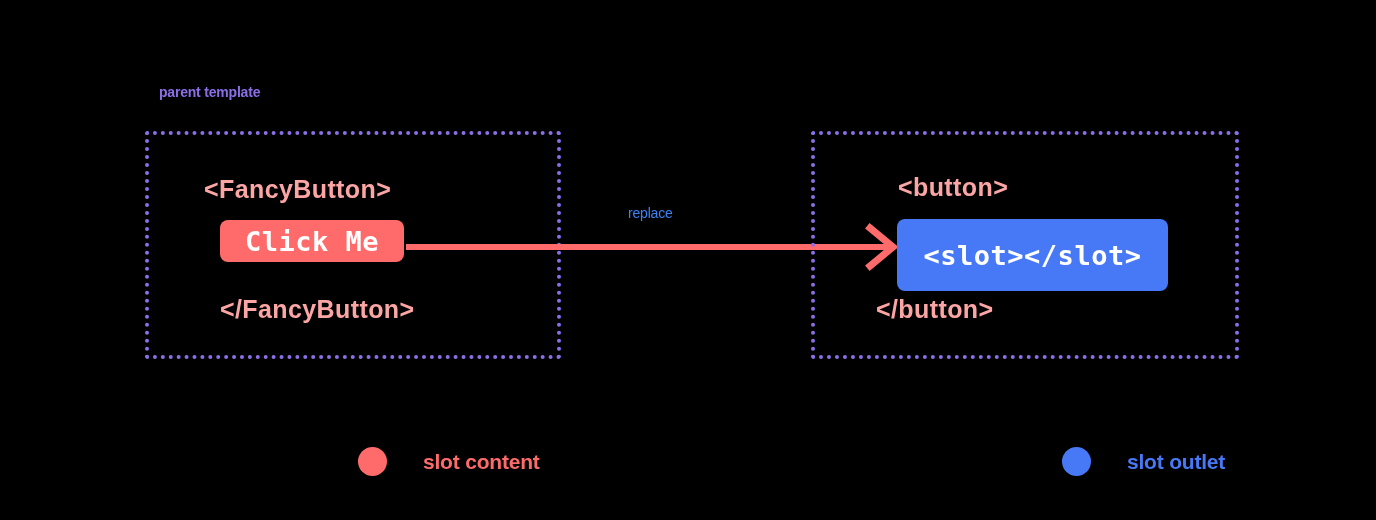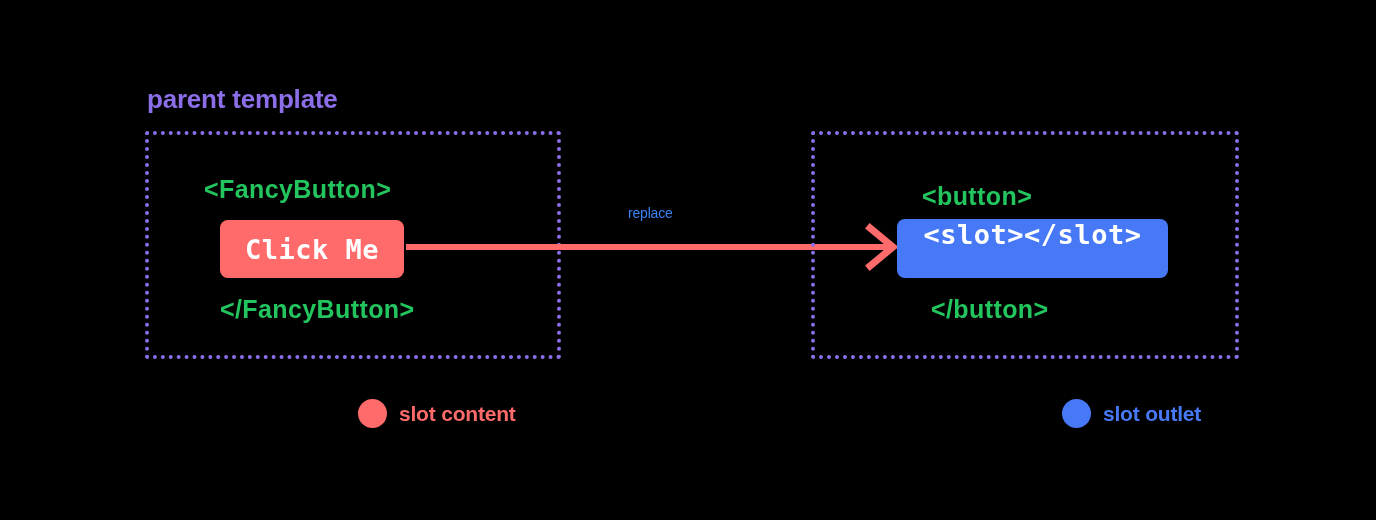--- a/index.html
+++ b/index.html
@@ -15,59 +15,60 @@
     overflow: hidden;
     font-family: "Liberation Sans", sans-serif;
   }
 
   
   .caption {
     position: absolute;
     color: #8c6fe8;
     font-family: "Liberation Sans", sans-serif;
     font-weight: bold;
-    font-size: 26px;
+    font-size: 14px;
     letter-spacing: -0.2px;
     white-space: nowrap;
+    margin-left: 12px;
   }
   #caption-parent { left: 147px; top: 84px; }
   #caption-fancy  { left: 812px; top: 84px; }
 
   
   .template-box {
     position: absolute;
     border: 4px dotted #8c6fe8;
     border-radius: 3px;
     box-sizing: border-box;
   }
   #box-parent { left: 145px; top: 131px; width: 416px; height: 228px; }
   #box-fancy  { left: 811px; top: 131px; width: 428px; height: 228px; }
 
   
   .tag {
     position: absolute;
-    color: #22c55e;
+    color: #fca5a5;
     font-family: "Liberation Sans", sans-serif;
     font-weight: bold;
     font-size: 25px;
     letter-spacing: 0.4px;
     white-space: nowrap;
   }
   #tag-open-fancy  { left: 204px; top: 175px; }
   #tag-close-fancy { left: 220px; top: 295px; }
-  #tag-open-button  { left: 898px; top: 182px; margin-left: 24px; }
-  #tag-close-button { left: 931px; top: 295px; }
+  #tag-open-button  { left: 898px; top: 173px; }
+  #tag-close-button { left: 876px; top: 295px; }
 
   
   #slot-content-pill {
     position: absolute;
     left: 220px;
     top: 220px;
     width: 184px;
-    height: 58px;
+    height: 42px;
     background: #ff6b6b;
     border-radius: 8px;
     display: flex;
     align-items: center;
     justify-content: center;
   }
   #slot-content-pill .code {
     color: #ffffff;
     font-family: "DejaVu Sans Mono", monospace;
     font-weight: bold;
@@ -75,25 +76,25 @@
     letter-spacing: 0.5px;
     white-space: nowrap;
   }
 
   
   #slot-outlet-pill {
     position: absolute;
     left: 897px;
     top: 219px;
     width: 271px;
-    height: 59px;
+    height: 72px;
     background: #4779f7;
     border-radius: 8px;
     display: flex;
-    align-items: flex-start;
+    align-items: center;
     justify-content: center;
   }
   #slot-outlet-pill .code {
     color: #ffffff;
     font-family: "DejaVu Sans Mono", monospace;
     font-weight: bold;
     font-size: 27px;
     letter-spacing: 0.5px;
     white-space: nowrap;
   }
@@ -116,21 +117,22 @@
     font-size: 14px;
     letter-spacing: -0.2px;
     white-space: nowrap;
   }
 
   
   .legend {
     position: absolute;
     display: flex;
     align-items: center;
-    gap: 12px;
+    gap: 36px;
+    margin-top: 48px;
   }
   #legend-slot-content { left: 358px; top: 399px; }
   #legend-slot-outlet  { left: 1062px; top: 399px; }
   .legend-dot {
     width: 29px;
     height: 29px;
     border-radius: 50%;
     flex: 0 0 auto;
   }
   #legend-slot-content .legend-dot { background: #ff6b6b; }

